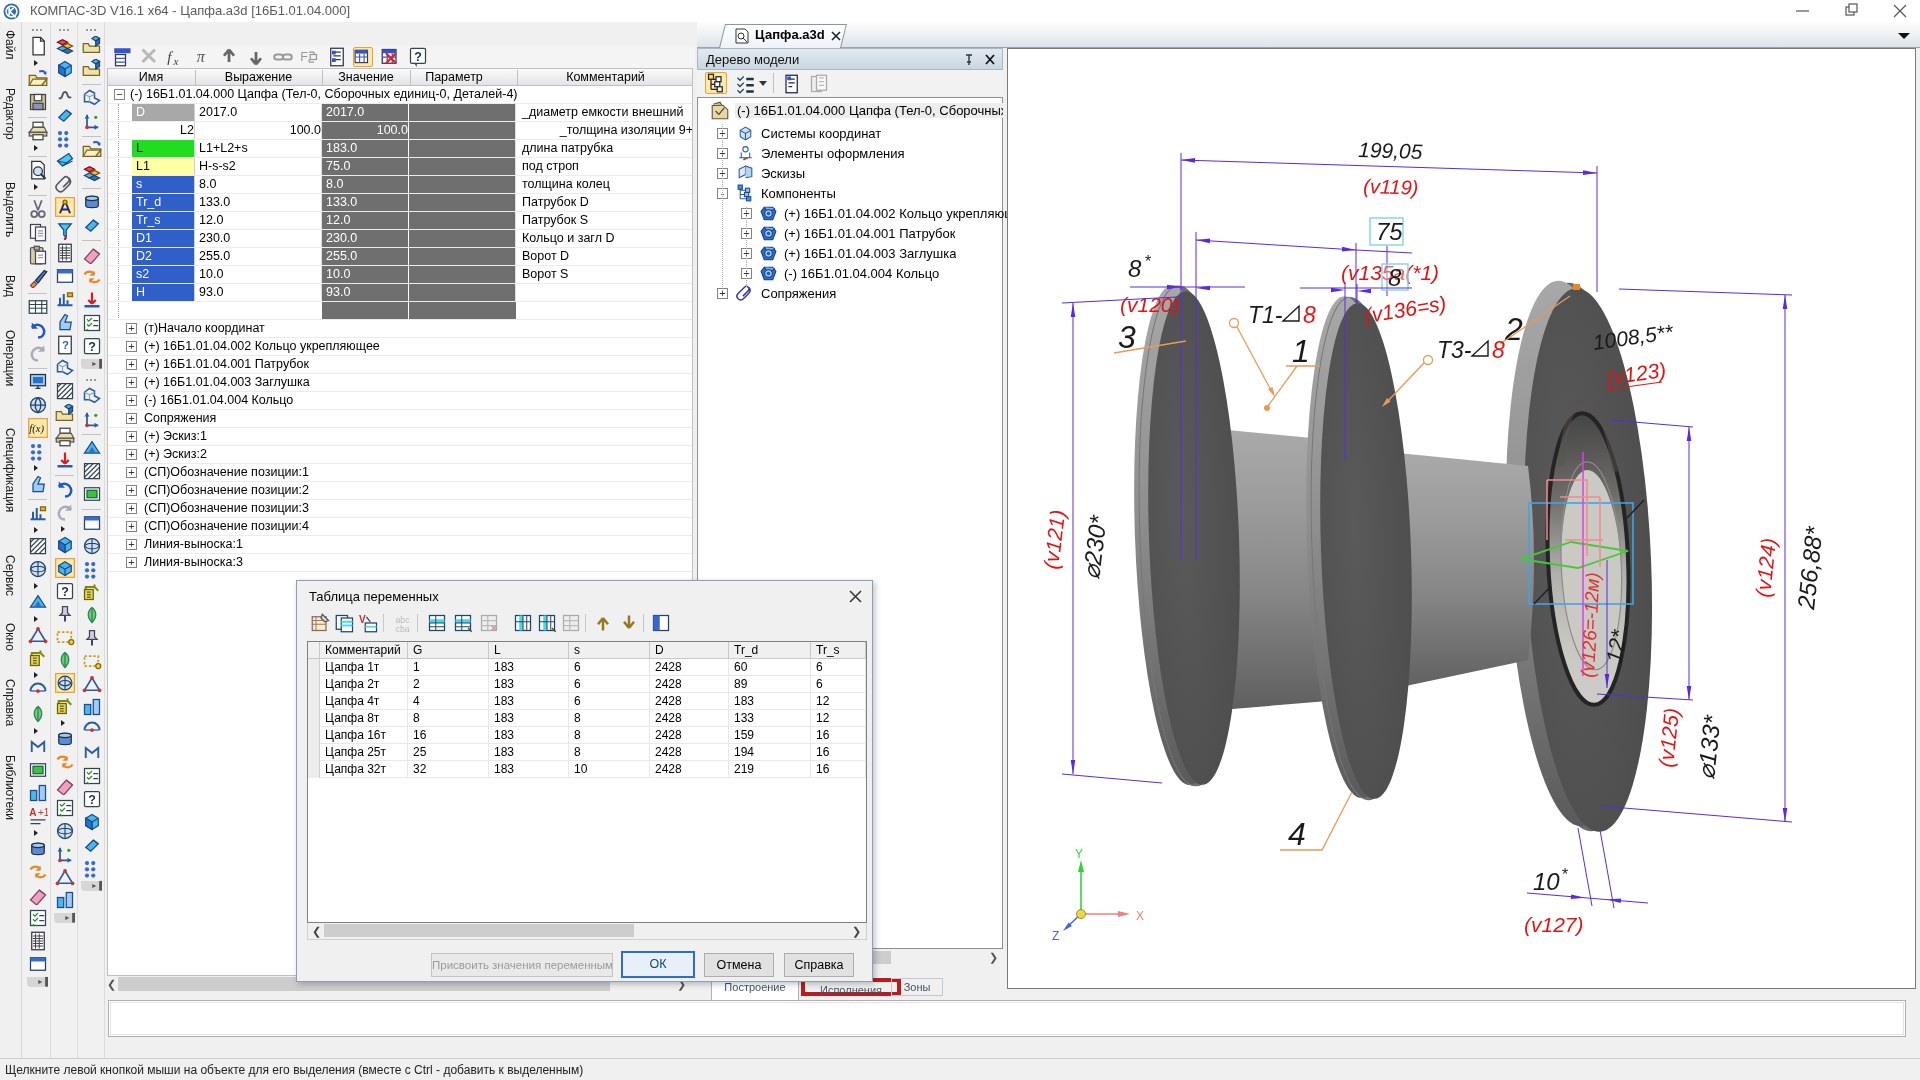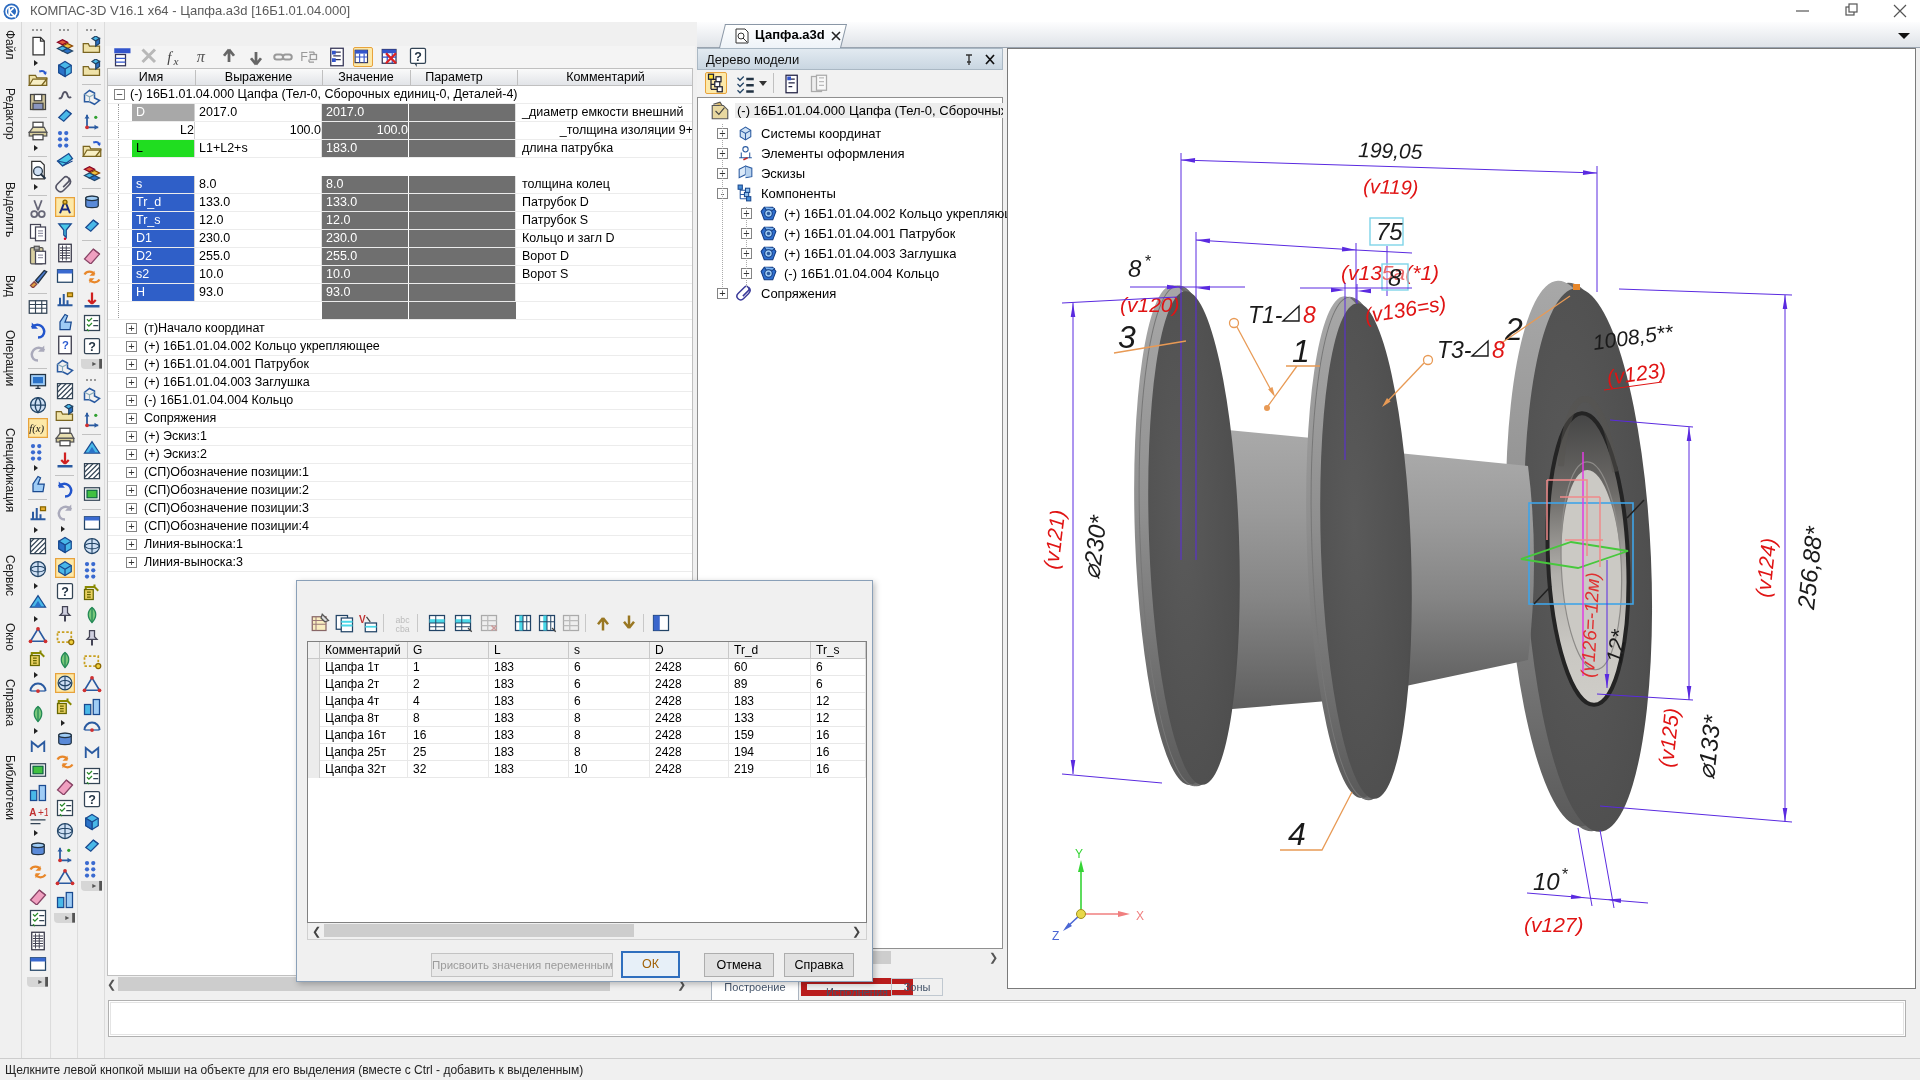--- a/index.html
+++ b/index.html
@@ -901,20 +901,28 @@
 <div class="abs" style="left:301px;top:0;width:107px;height:17px;background:#6f6f6f;border-right:1px solid #e0e0e0;"></div>
 <div class="abs" style="left:408px;top:0;width:177px;height:17px;padding:1px 0 0 6px;">_толщина изоляции 9+</div>
 </div>
 <div class="trow" style="top:54px;">
 <div class="abs" style="left:0;top:0;width:24px;height:18px;border-right:0;"></div>
 <div class="abs" style="left:24px;top:0;width:63px;height:17px;background:#20dd20;color:#000;padding:1px 0 0 4px;border-right:1px solid #d0d0d0;">L</div>
 <div class="abs" style="left:87px;top:0;width:127px;height:17px;padding:1px 0 0 4px;border-right:1px solid #e0e0e0;">L1+L2+s</div>
 <div class="abs" style="left:214px;top:0;width:87px;height:17px;background:#6f6f6f;color:#fff;padding:1px 0 0 4px;border-right:1px solid #fff;">183.0</div>
 <div class="abs" style="left:301px;top:0;width:107px;height:17px;background:#6f6f6f;border-right:1px solid #e0e0e0;"></div>
 <div class="abs" style="left:408px;top:0;width:177px;height:17px;padding:1px 0 0 6px;">длина патрубка</div>
+</div>
+<div class="trow" style="top:72px;">
+<div class="abs" style="left:0;top:0;width:24px;height:18px;border-right:0;"></div>
+<div class="abs" style="left:24px;top:0;width:63px;height:17px;background:#ffffa6;color:#000;padding:1px 0 0 4px;border-right:1px solid #d0d0d0;">L1</div>
+<div class="abs" style="left:87px;top:0;width:127px;height:17px;padding:1px 0 0 4px;border-right:1px solid #e0e0e0;">H-s-s2</div>
+<div class="abs" style="left:214px;top:0;width:87px;height:17px;background:#6f6f6f;color:#fff;padding:1px 0 0 4px;border-right:1px solid #fff;">75.0</div>
+<div class="abs" style="left:301px;top:0;width:107px;height:17px;background:#6f6f6f;border-right:1px solid #e0e0e0;"></div>
+<div class="abs" style="left:408px;top:0;width:177px;height:17px;padding:1px 0 0 6px;">под строп</div>
 </div>
 <div class="trow" style="top:90px;">
 <div class="abs" style="left:0;top:0;width:24px;height:18px;border-right:0;"></div>
 <div class="abs" style="left:24px;top:0;width:63px;height:17px;background:#2f5fc8;color:#fff;padding:1px 0 0 4px;border-right:1px solid #d0d0d0;">s</div>
 <div class="abs" style="left:87px;top:0;width:127px;height:17px;padding:1px 0 0 4px;border-right:1px solid #e0e0e0;">8.0</div>
 <div class="abs" style="left:214px;top:0;width:87px;height:17px;background:#6f6f6f;color:#fff;padding:1px 0 0 4px;border-right:1px solid #fff;">8.0</div>
 <div class="abs" style="left:301px;top:0;width:107px;height:17px;background:#6f6f6f;border-right:1px solid #e0e0e0;"></div>
 <div class="abs" style="left:408px;top:0;width:177px;height:17px;padding:1px 0 0 6px;">толщина колец</div>
 </div>
 <div class="trow" style="top:108px;">
@@ -1170,21 +1178,21 @@
       <div class="abs" style="left:24px;top:26px;width:1px;height:163px;border-left:1px dotted #aaa;"></div>
       <div class="abs" style="left:48px;top:109px;width:1px;height:80px;border-left:1px dotted #aaa;"></div>
     </div>
     <div class="abs" style="left:0;top:902px;width:306px;height:16px;background:#f0f0f0;">
 <div class="abs" style="left:3px;top:1px;font-size:11px;color:#555;">❮</div>
 <div class="abs" style="left:14px;top:1px;width:180px;height:13px;background:#cdcdcd;"></div>
 <div class="abs" style="left:292px;top:1px;font-size:11px;color:#555;">❯</div>
 </div>
     <div class="abs" style="left:0;top:928px;width:306px;height:22px;background:#f0f0f0;font-size:11px;color:#44546a;">
 <div class="abs" style="left:14px;top:2px;width:88px;height:26px;background:#fff;border:1px solid #aab4c0;text-align:center;padding-top:2px;">Построение</div>
-<div class="abs" style="left:104px;top:2px;width:112px;height:18px;border:6px solid #b91c1c;text-align:center;padding-top:2px;">Исполнения</div>
+<div class="abs" style="left:104px;top:2px;width:100px;height:18px;border:4px solid #b91c1c;text-align:center;padding-top:2px;">Исполнения</div>
 <div class="abs" style="left:194px;top:2px;width:52px;height:18px;border:1px solid #c0c8d0;text-align:center;padding-top:2px;">Зоны</div>
 </div>
   </div>
 
 <div class="abs" style="left:1007px;top:48px;width:909px;height:941px;background:#fff;border:1px solid #7a7a7a;">
   <svg id="vp" width="907" height="939" viewBox="1008 49 907 939">
       <defs>
 <linearGradient id="gcyl" x1="0" y1="0" x2="0" y2="1">
  <stop offset="0" stop-color="#aaaaaa"></stop>
           <stop offset="0.3" stop-color="#9a9a9a"></stop>
@@ -1333,20 +1341,26 @@
       <path d="M1081,914 L1066,928" stroke="#4a66d4" stroke-width="1.6"></path>
       <polygon points="1063.0,931.0 1068.6,922.4 1072.0,926.0" fill="#4a66d4"></polygon>
       <circle cx="1081" cy="914" r="4.5" fill="#e8d84a" stroke="#a09020"></circle>
       <text x="1075" y="858" font-size="12" fill="#35d435">Y</text>
       <text x="1136" y="920" font-size="12" fill="#f07f7f">X</text>
       <text x="1052" y="940" font-size="12" fill="#4a66d4">Z</text>
     </svg>
 </div>
 
 <div class="abs" style="left:296px;top:580px;width:577px;height:402px;background:#f0f0f0;border:1px solid #8aa0b8;box-shadow:2px 2px 6px rgba(0,0,0,0.25);z-index:50;">
+    <div class="abs" style="left:0;top:0;width:575px;height:30px;background:#f0f0f0;">
+<div class="abs" style="left:12px;top:8px;font-size:13px;color:#000;">Таблица переменных</div>
+<svg class="abs" style="left:552px;top:9px" width="13" height="13" viewBox="0 0 13 13">
+        <path d="M1 1l11 11M12 1L1 12" stroke="#333" stroke-width="1.5"></path>
+      </svg>
+</div>
     <div class="ic" style="left:14px;top:32px;width:20px;height:20px;">
       <svg viewBox="0 0 16 16">
         <rect x="1" y="3" width="11" height="11" fill="#f8edc0" stroke="#866"></rect>
         <path d="M1 6h11M1 9h11M4 3v11" stroke="#977" stroke-width="0.8"></path>
         <path d="M9 1l5 5-3 1-3-3z" fill="#ddd" stroke="#555"></path>
       </svg>
     </div>
     <div class="ic" style="left:38px;top:32px;width:20px;height:20px;">
       <svg viewBox="0 0 16 16">
         <rect x="1" y="2" width="9" height="11" fill="#fff" stroke="#246"></rect>
@@ -1512,21 +1526,21 @@
         <div class="abs" style="left:421px;top:0;width:82px;height:17px;border-right:1px solid #e8e8e8;padding:1px 0 0 5px;font-size:12px;color:#000;">219</div>
         <div class="abs" style="left:503px;top:0;width:55px;height:17px;border-right:1px solid #e8e8e8;padding:1px 0 0 5px;font-size:12px;color:#000;">16</div>
       </div>
     </div>
     <div class="abs" style="left:10px;top:342px;width:560px;height:17px;background:#f0f0f0;border:1px solid #d0d0d0;border-top:none;">
 <div class="abs" style="left:4px;top:2px;font-size:11px;color:#444;">❮</div>
 <div class="abs" style="left:16px;top:1px;width:310px;height:13px;background:#cdcdcd;"></div>
 <div class="abs" style="left:544px;top:2px;font-size:11px;color:#444;">❯</div>
 </div>
     <div class="abs" style="left:134px;top:372px;width:182px;height:24px;background:#e9e9e9;border:1px solid #c3c3c3;text-align:center;padding-top:5px;font-size:11.5px;color:#9b9b9b;white-space:nowrap;overflow:hidden;">Присвоить значения переменным</div>
-<div class="abs" style="left:324px;top:370px;width:59px;height:27px;background:#e7f0f8;border:2px solid #2f6fbe;text-align:center;padding-top:4px;font-size:12.5px;color:#a16207;">ОК</div>
+<div class="abs" style="left:324px;top:370px;width:74px;height:27px;background:#e7f0f8;border:2px solid #2f6fbe;text-align:center;padding-top:4px;font-size:12.5px;color:#0c4a6e;">ОК</div>
 <div class="abs" style="left:407px;top:372px;width:70px;height:24px;background:#e1e1e1;border:1px solid #adadad;text-align:center;padding-top:4px;font-size:12.5px;color:#000;">Отмена</div>
 <div class="abs" style="left:487px;top:372px;width:70px;height:24px;background:#e1e1e1;border:1px solid #adadad;text-align:center;padding-top:4px;font-size:12.5px;color:#000;">Справка</div>
   </div>
 
 <div class="abs" style="left:108px;top:1000px;width:1798px;height:37px;background:#fff;border:1px solid #b0b0b0;">
   <div class="abs" style="left:1px;top:1px;right:1px;bottom:1px;border:1px solid #e4e4e4;background:#fff;"></div>
 </div>
 <div class="abs" style="left:0;top:1058px;width:1920px;height:22px;background:#f0f0f0;border-top:1px solid #cdcdcd;">
   <div class="abs" style="left:5px;top:4px;font-size:12px;color:#222;">Щелкните левой кнопкой мыши на объекте для его выделения (вместе с Ctrl - добавить к выделенным)</div>
 </div>

